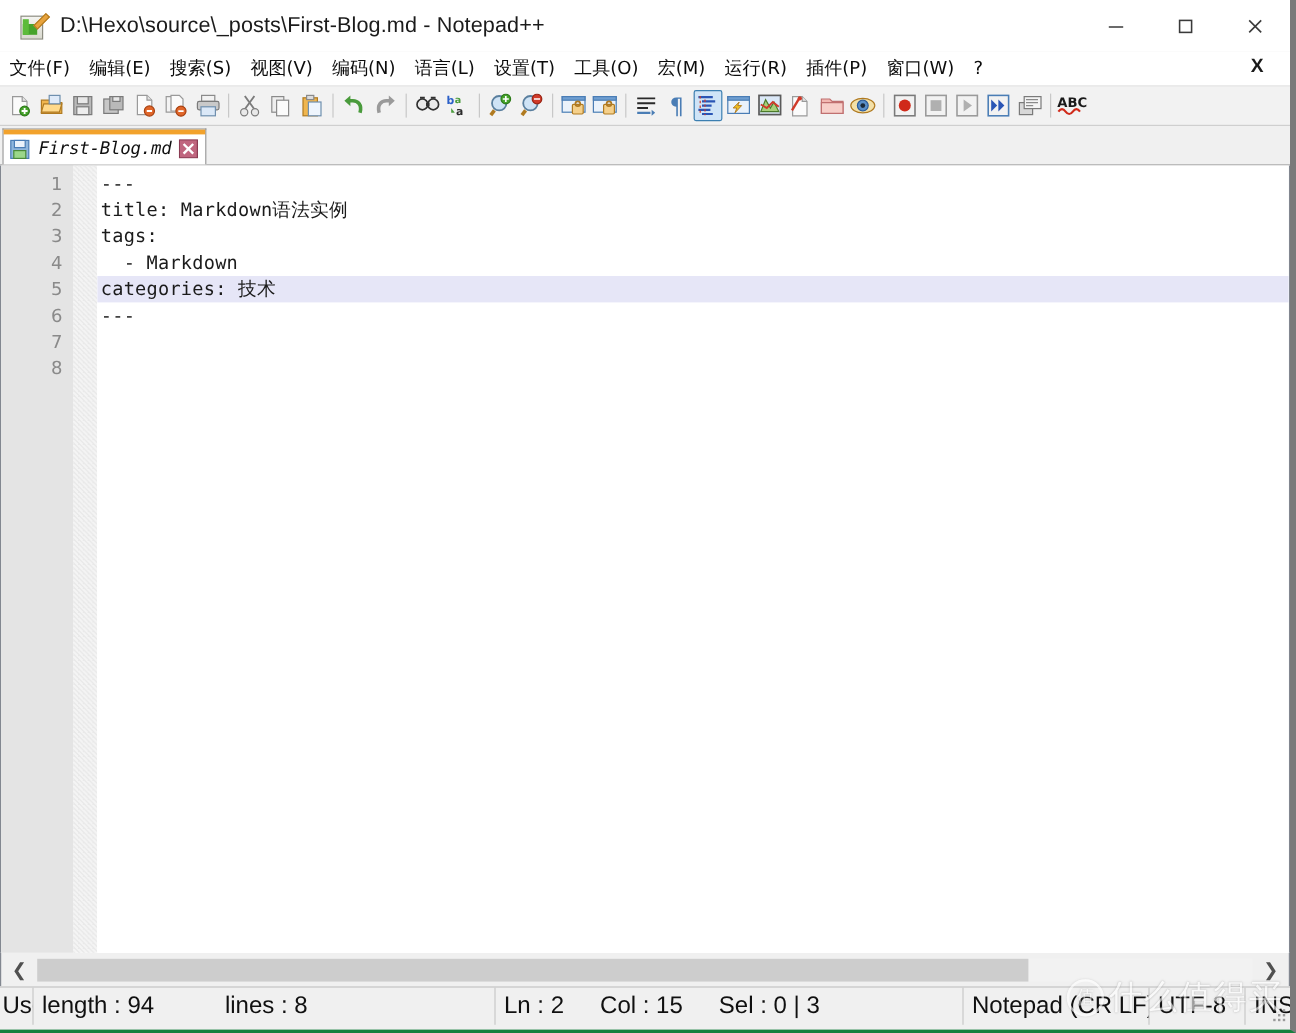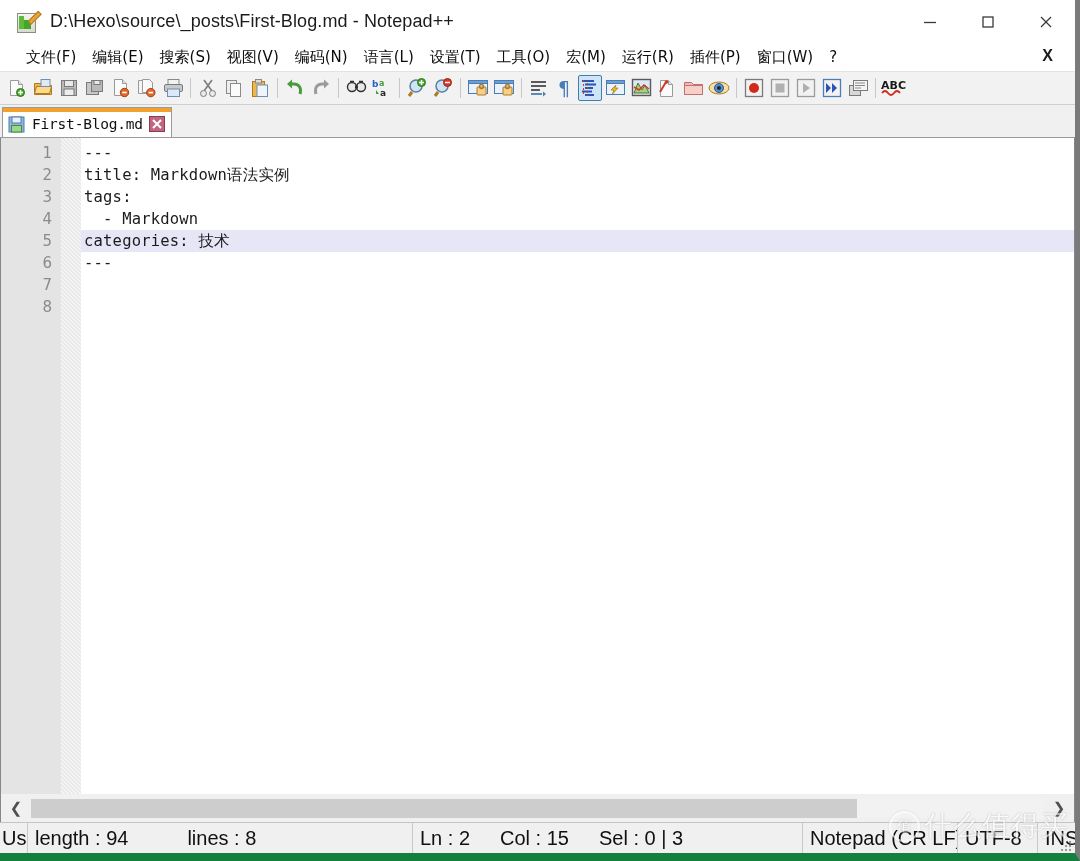--- a/index.html
+++ b/index.html
@@ -8,21 +8,21 @@
     font-family:"Liberation Sans","DejaVu Sans",sans-serif;
     background:#ffffff;
     overflow:hidden;
     -webkit-font-smoothing:antialiased;
   }
   .window{
     position:relative;width:1080px;height:861px;
     background:#f0f0f0;
     box-sizing:border-box;
     border-right:5px solid #7a7a7a;
-    border-bottom:8px solid #15803d;
+    border-bottom:3px solid #15803d;
     overflow:hidden;
   }
 
   
   .titlebar{
     height:43px;background:#ffffff;display:flex;align-items:center;
     position:relative;
   }
   .app-icon{
     width:22px;height:22px;margin-left:16px;margin-right:12px;
@@ -48,21 +48,21 @@
   .title-text{
     font-size:18px;color:#1b1b1b;letter-spacing:.1px;white-space:nowrap;
   }
   .wincontrols{position:absolute;right:0;top:0;height:43px;display:flex;}
   .wc{width:58px;height:43px;display:flex;align-items:center;justify-content:center;}
   .wc svg{display:block;}
 
   
   .menubar{
     height:28px;background:#ffffff;display:flex;align-items:center;
-    padding-left:18px;position:relative;
+    padding-left:0;position:relative;
   }
   .menu-item{
     font-size:15px;color:#0c0c0c;padding:3px 8px;white-space:nowrap;
     font-family:"DejaVu Sans","Liberation Sans",sans-serif;
   }
   .menu-x{
     position:absolute;right:22px;top:4px;font-size:16px;font-weight:bold;color:#1a1a1a;
   }
 
   
@@ -75,21 +75,21 @@
   .tb svg{display:block;}
   .tb.sel{
     border:1px solid #3c7fb1;background:#cfe4f7;border-radius:2px;
     width:24px;height:26px;box-sizing:border-box;
   }
   .tbsep{width:1px;height:20px;background:#c8c8c8;margin:0 4px;flex:none;}
 
   
   .tabbar{
     height:32px;background:#f0f0f0;display:flex;align-items:flex-end;
-    border-bottom:1px solid #9a9a9a;padding-left:2px;
+    border-bottom:1px solid #9a9a9a;padding-left:2px;font-style:italic;
   }
   .tab{
     height:30px;display:flex;align-items:center;background:#ffffff;
     border:1px solid #9a9a9a;border-bottom:none;box-sizing:border-box;
     padding:0 6px 0 5px;position:relative;
   }
   .tab::before{
     content:"";position:absolute;left:0;right:0;top:0;height:4px;background:#f2a22c;
   }
   .tab-icon{width:17px;height:17px;position:relative;margin-right:7px;margin-top:3px;flex:none;}

